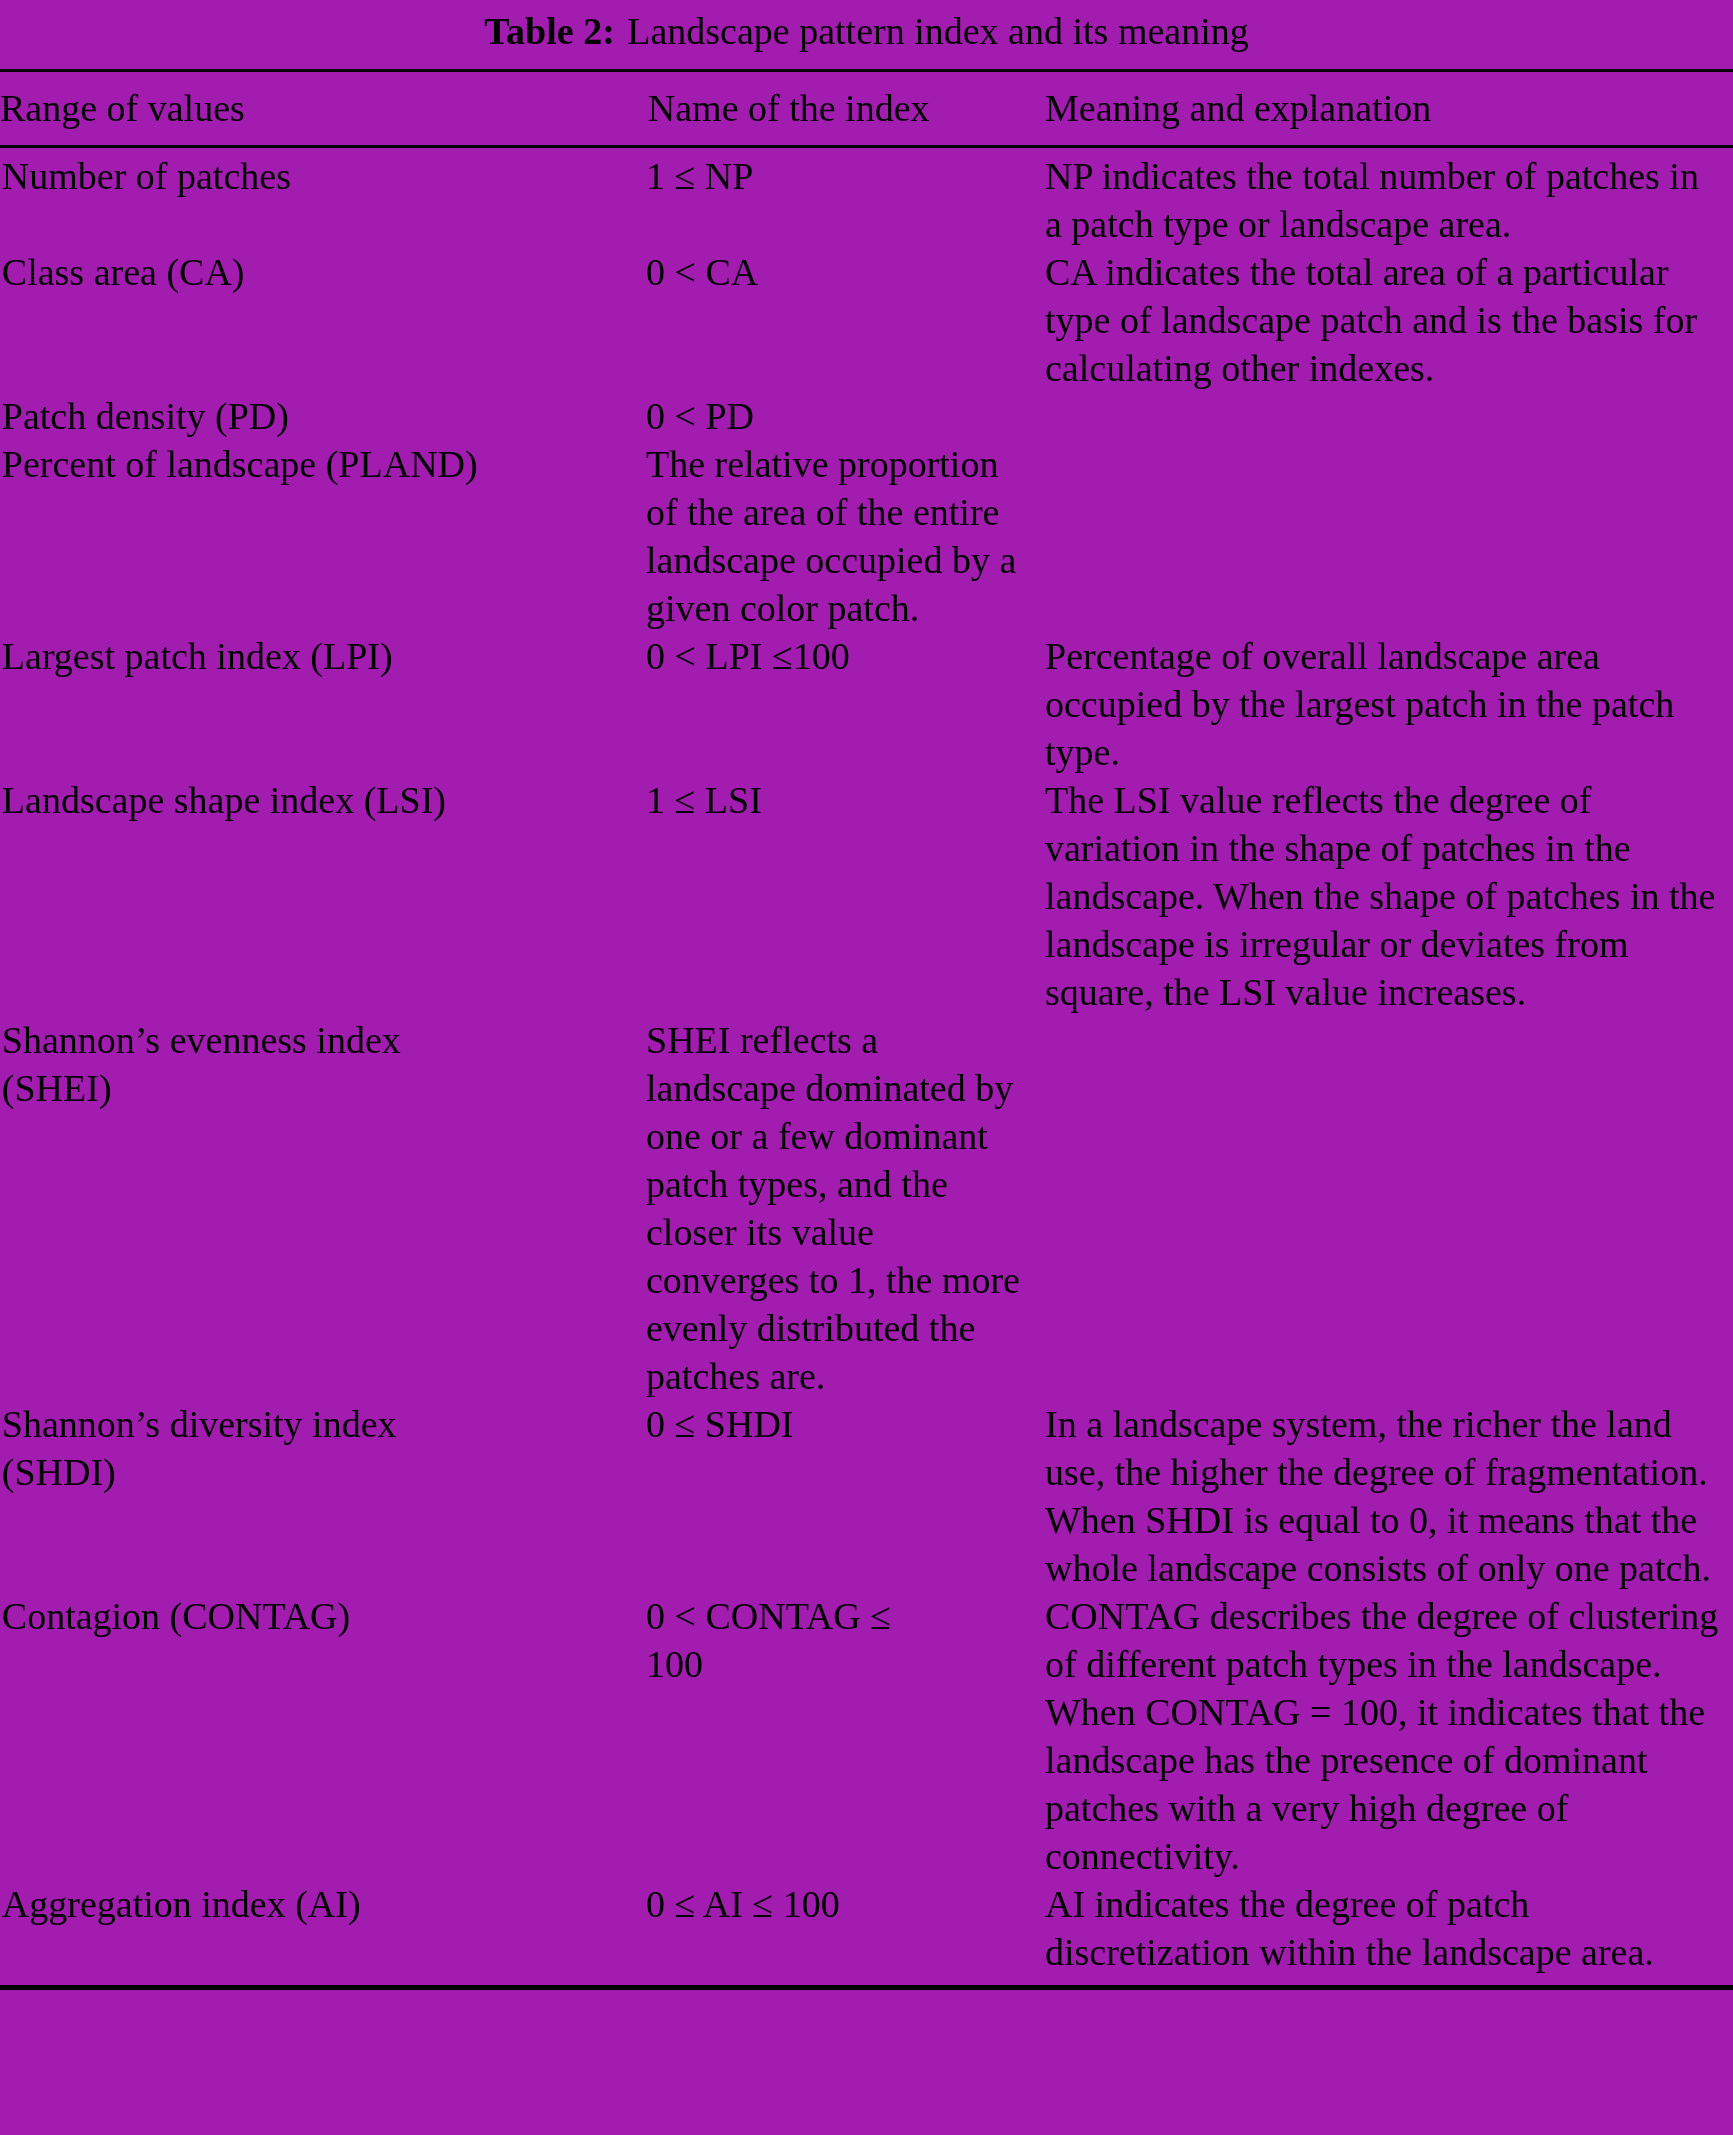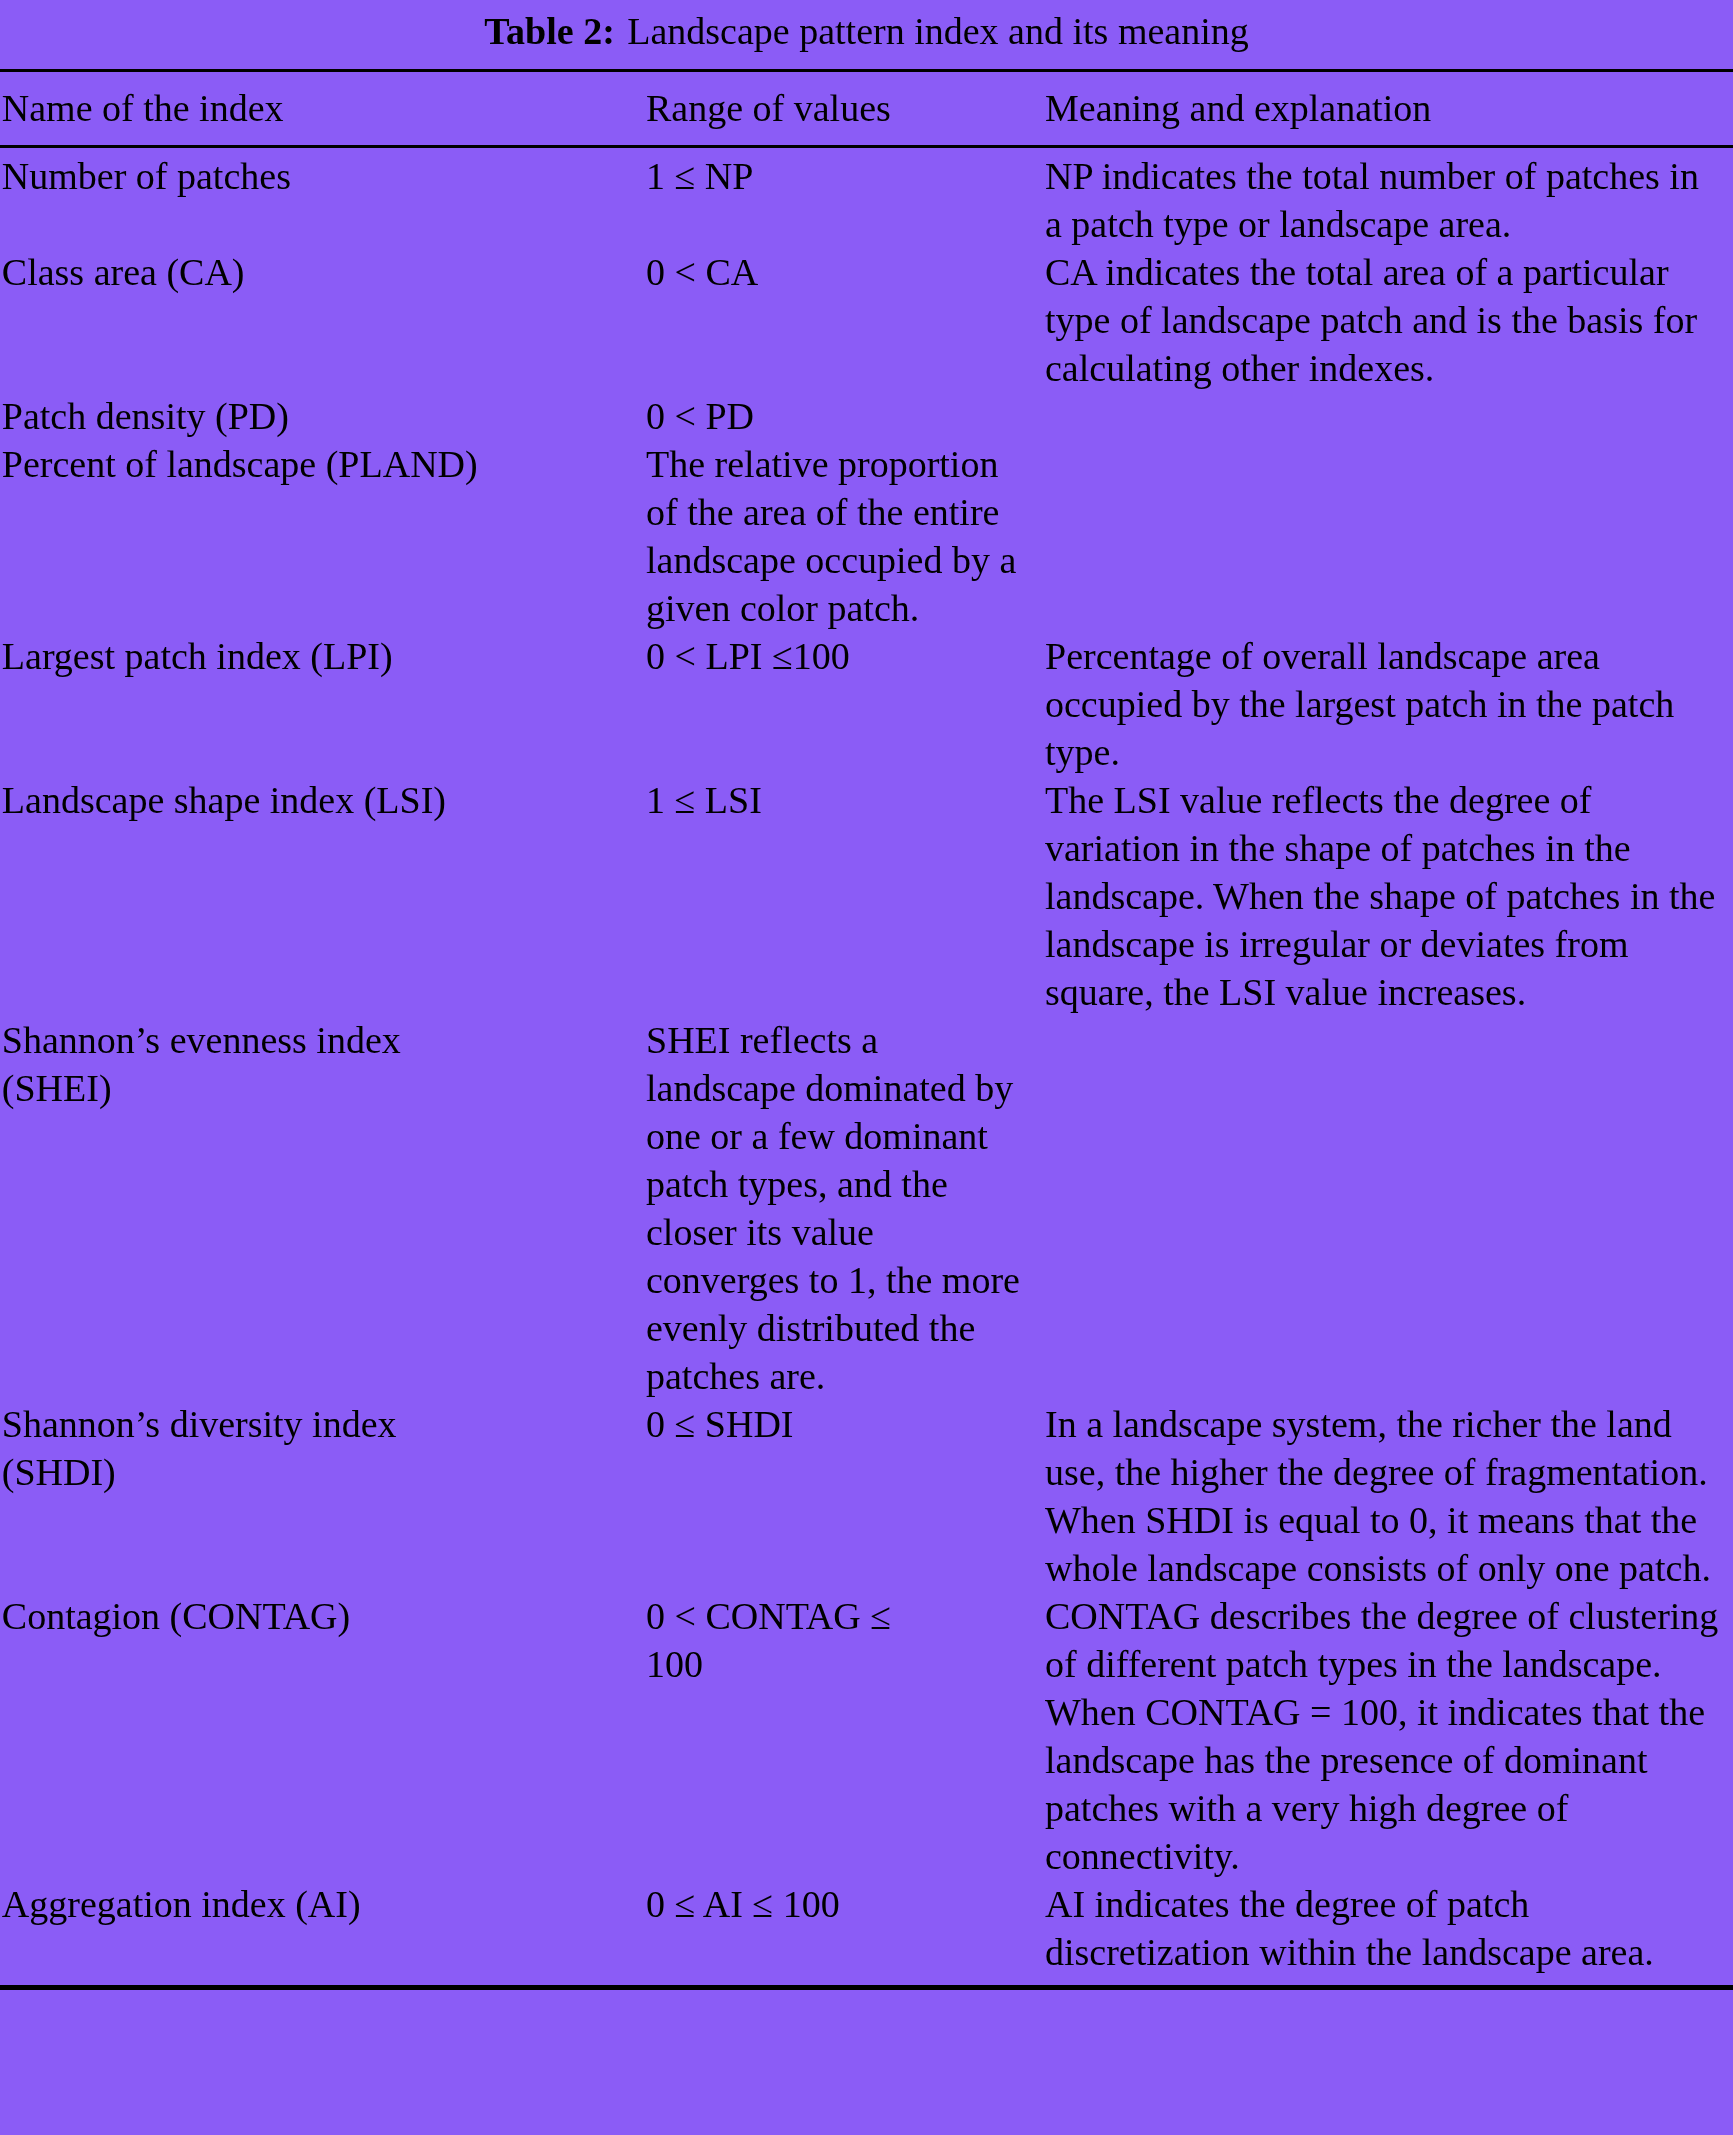--- a/index.html
+++ b/index.html
@@ -1,21 +1,21 @@
 <!DOCTYPE html>
 <html style="font-size:14px"><head>
 <meta charset="utf-8">
 <style>
   html, body { margin: 0; padding: 0; background: #ffffff; }
   .page {
     position: relative;
     width: 1733px;
     height: 2136px;
     box-sizing: border-box;
-    background: #8b5cf6;
+    background: #a21caf;
     color: #000000;
     font-family: "Liberation Serif", "DejaVu Serif", serif;
     font-size: 38px;
     line-height: 48px;
     padding-top: 5.3px;
     overflow: hidden;
   }
   .title {
     text-align: center;
     margin: 1.8px 0 14px 0;
@@ -49,22 +49,22 @@
 
 <div class="page">
 
   <div class="title">
     <span class="bold">Table 2:</span><span>Landscape pattern index and its meaning</span>
   </div>
 
   <div class="tbl">
 
     <div class="thead">
+      <div class="cell">Range of values</div>
       <div class="cell hc">Name of the index</div>
-      <div class="cell">Range of values</div>
       <div class="cell">Meaning and explanation</div>
     </div>
 
     <div class="tbody">
 
       <div class="row">
         <div class="cell c1">Number of patches</div>
         <div class="cell c2">1 ≤ NP</div>
         <div class="cell c3">NP indicates the total number of patches in a patch type or landscape area.</div>
       </div>

